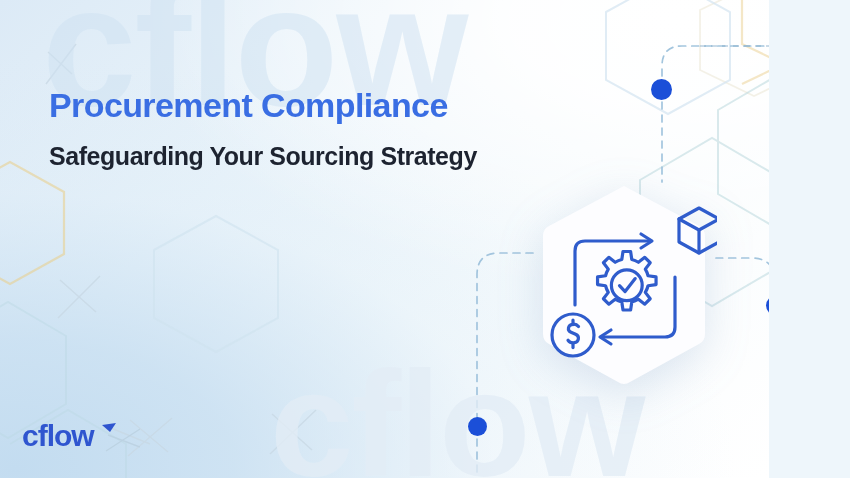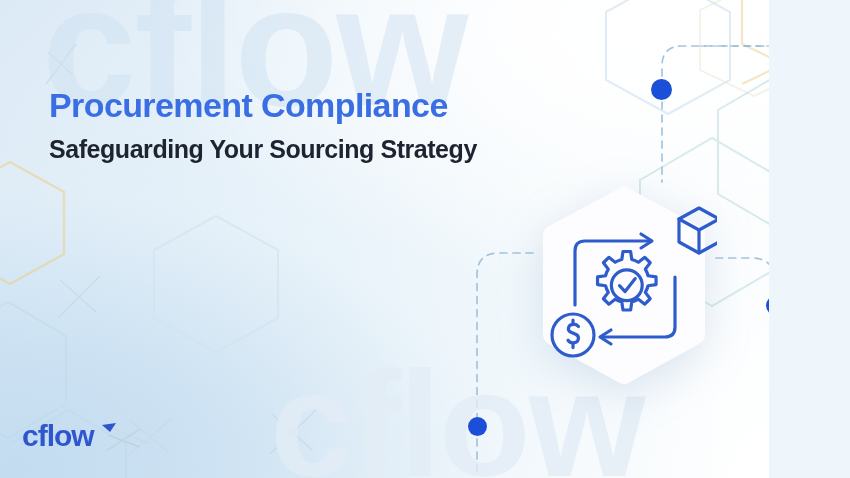--- a/index.html
+++ b/index.html
@@ -40,21 +40,21 @@
   
   #headline{position:absolute;left:49px;top:84px;width:560px;}
   #title{
     margin:0;font-size:34px;line-height:42px;font-weight:700;
     color:#3a6ee3;letter-spacing:-0.6px;
   }
   .sub{
     margin:0;font-size:25px;line-height:41px;font-weight:700;
     color:#1d2330;letter-spacing:-0.45px;
   }
-  #sub1{margin-top:3px;}
+  #sub1{margin-top:10px;}
 
   
   #hex-card{
     position:absolute;left:531px;top:183px;width:186px;height:204px;
     filter:drop-shadow(0 10px 22px rgba(90,130,180,0.20));
   }
   #hex-card svg{display:block;}
 
   
   .dot{position:absolute;border-radius:50%;background:#1b4fd8;}

